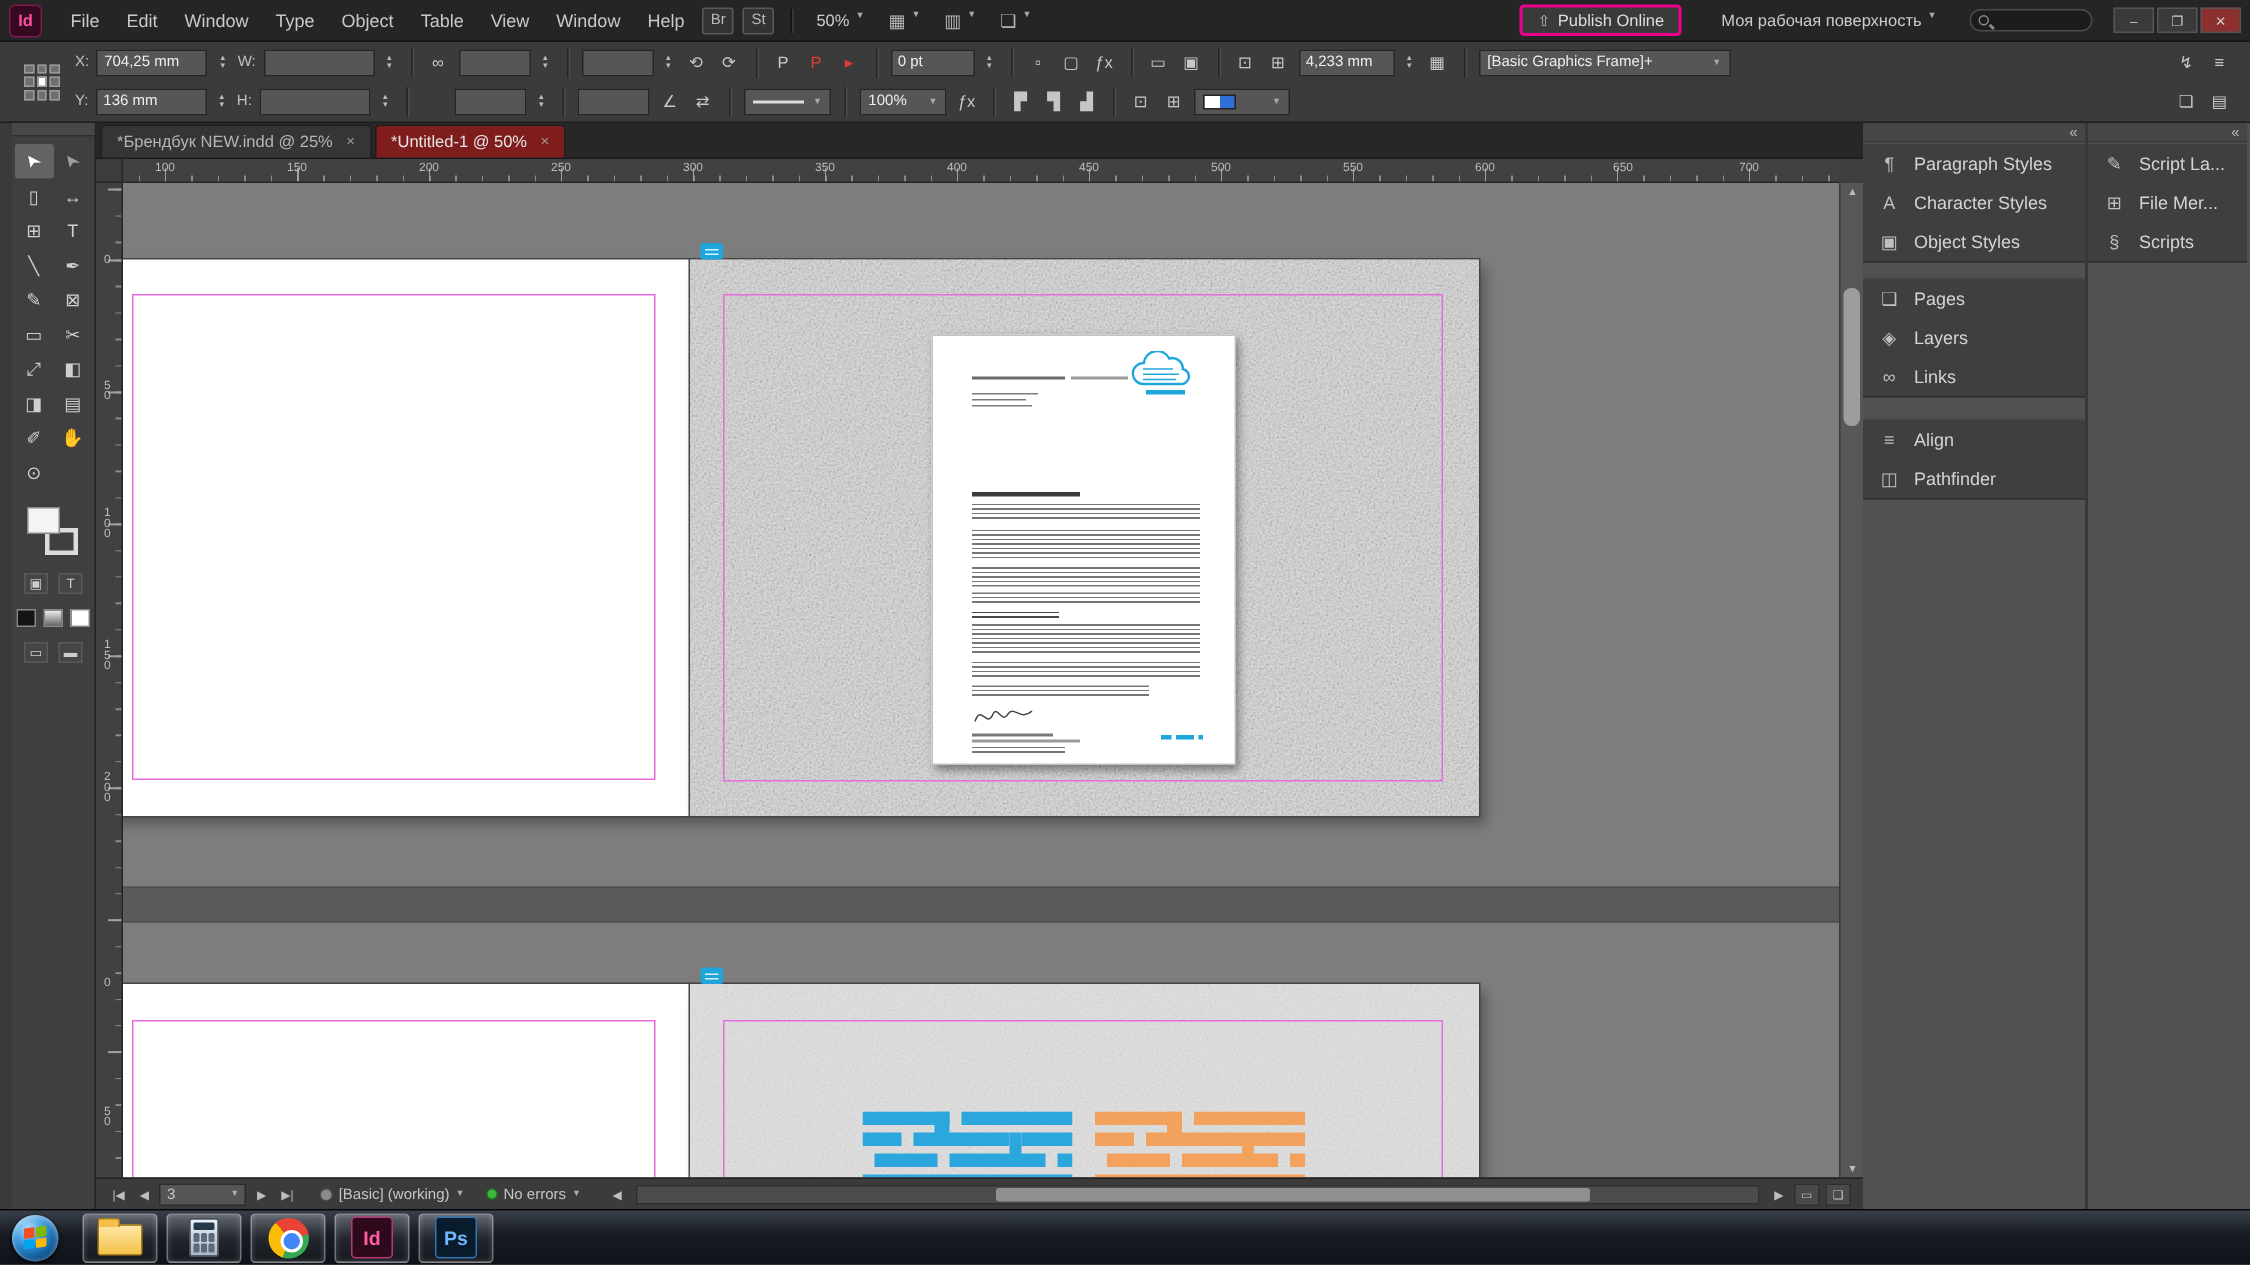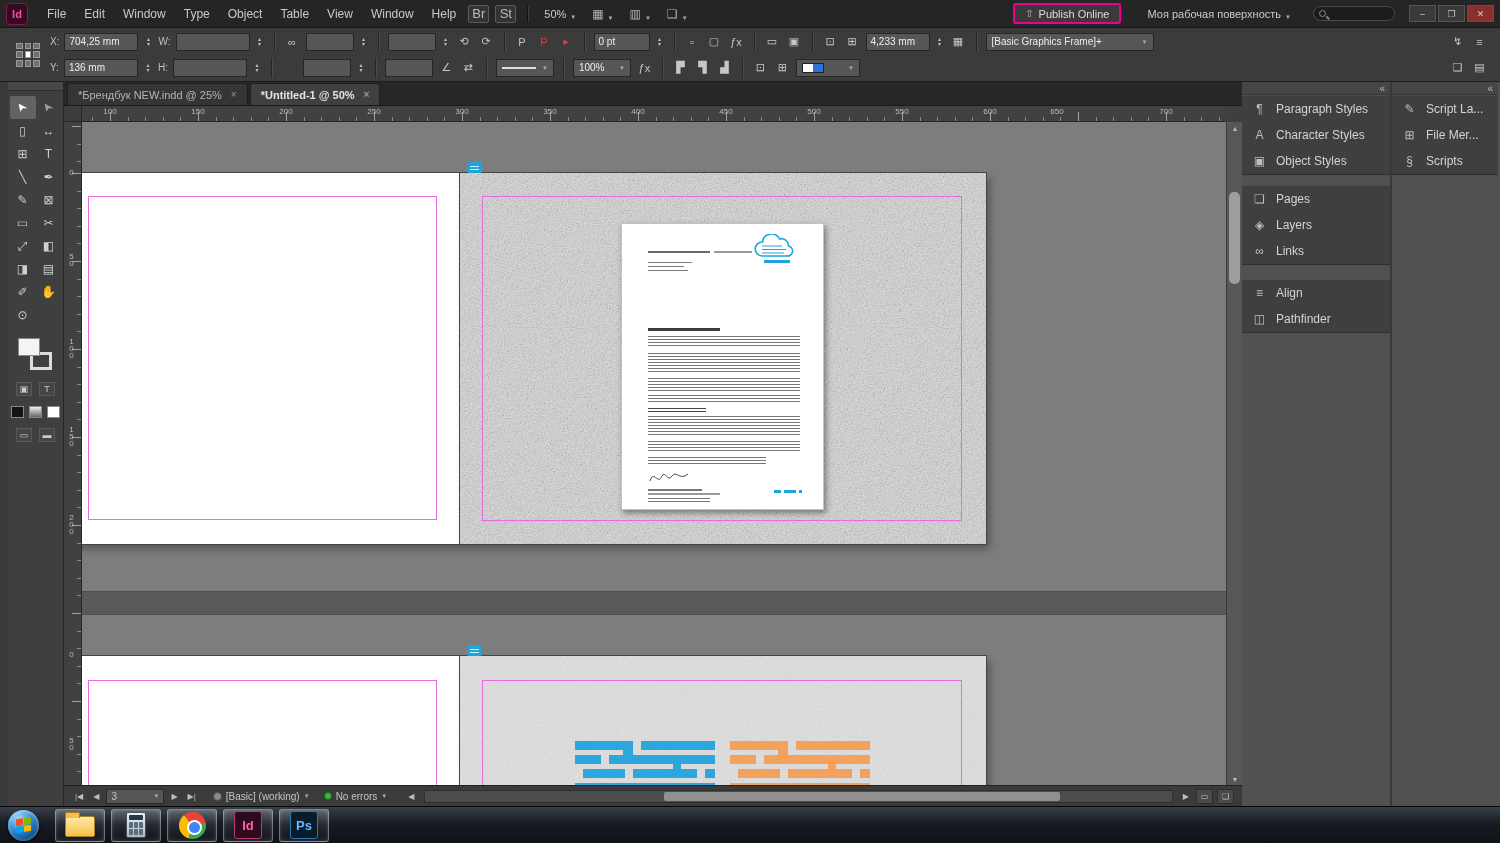--- a/index.html
+++ b/index.html
@@ -7,24 +7,24 @@
               font-family:"Liberation Sans", sans-serif; }
   #app { position:relative; width:1500px; height:843px; overflow:hidden; background:#3f3f3f; }
 
   
   #menubar { position:absolute; left:0; top:0; width:1500px; height:28px; background:#252525;
              border-bottom:1px solid #151515; display:flex; align-items:center; padding:0 6px; }
   .appbadge { width:22px; height:22px; background:#35091f; border:1px solid #7c1c50; border-radius:4px;
               color:#ff4fa3; font-weight:bold; font-size:11px; display:flex; align-items:center;
               justify-content:center; margin-right:10px; }
   .menu { padding:0 9px; font-size:12px; color:#c9c9c9; line-height:28px; cursor:default; }
-  .mbadge { width:21px; height:18px; border:1px solid #5a5a5a; background:#333; color:#bbb; font-size:13px;
+  .mbadge { width:21px; height:18px; border:1px solid #5a5a5a; background:#333; color:#bbb; font-size:10px;
             display:flex; align-items:center; justify-content:center; border-radius:2px; margin:0 3px; }
   .msep { width:1px; height:16px; background:#111; box-shadow:1px 0 0 #3c3c3c; margin:0 8px; }
-  .mdd { display:flex; align-items:flex-end; gap:4px; color:#ccc; font-size:11px; padding:0 8px; }
+  .mdd { display:flex; align-items:flex-start; gap:4px; color:#ccc; font-size:11px; padding:0 8px; }
   .caret { font-size:6px; color:#aaa; }
   .miconch { color:#b5b5b5; font-size:12px; }
   .publish { display:flex; align-items:center; gap:5px; height:21px; padding:0 10px; background:#3a3a3a;
              border:2px solid #ec008c; border-radius:3px; color:#ddd; font-size:11px; margin-left:auto; }
   .pubicon { color:#bbb; font-size:10px; }
   .wsp { margin-left:18px; }
   .search { width:82px; height:15px; background:#1c1c1c; border:1px solid #4a4a4a; border-radius:8px;
             display:flex; align-items:center; padding:0 5px; margin-left:14px; }
   .mag { width:7px; height:7px; border:1.5px solid #8a8a8a; border-radius:50%; position:relative; }
   .mag::after { content:""; position:absolute; left:6px; top:6px; width:4px; height:1.5px; background:#8a8a8a;
@@ -77,21 +77,21 @@
   .applyrow { display:flex; justify-content:center; gap:5px; margin-top:10px; }
   .ap { width:13px; height:12px; border:1px solid #888; }
   .ap1 { background:#141414; } .ap2 { background:linear-gradient(#eee,#666); } .ap3 { background:#fff; }
 
   
   #tabbar { position:absolute; left:64px; top:82px; width:1178px; height:24px; background:#272727;
             border-bottom:1px solid #1a1a1a; display:flex; align-items:flex-end; padding-left:3px; }
   .tab { height:22px; display:flex; align-items:center; gap:9px; padding:0 10px; font-size:11px;
          background:#353535; color:#b5b5b5; border:1px solid #1e1e1e; border-bottom:none;
          border-radius:3px 3px 0 0; margin-right:2px; }
-  .tab.active { background:#404040; color:#e4e4e4;font-weight:bold; }
+  .tab.active { background:#7f1d1d; color:#e4e4e4; }
   .tabx { color:#999; font-size:10px; }
 
   #rulercorner { position:absolute; left:64px; top:106px; width:18px; height:16px; background:#3c3c3c;
                  border-right:1px solid #282828; border-bottom:1px solid #282828; }
   #hruler { position:absolute; left:82px; top:106px; width:1144px; height:16px; background:#414141;
             border-bottom:1px solid #262626; overflow:hidden; }
   .hticks1 { position:absolute; bottom:0; left:0; right:0; height:4px;
              background:repeating-linear-gradient(90deg,#8b8b8b 0 1px,transparent 1px 17.6px);
              background-position-x:28px; }
   .hticks2 { position:absolute; bottom:0; left:0; right:0; height:9px;
@@ -456,21 +456,21 @@
     <span class="hlabel" style="left:116px">150</span>
     <span class="hlabel" style="left:204px">200</span>
     <span class="hlabel" style="left:292px">250</span>
     <span class="hlabel" style="left:380px">300</span>
     <span class="hlabel" style="left:468px">350</span>
     <span class="hlabel" style="left:556px">400</span>
     <span class="hlabel" style="left:644px">450</span>
     <span class="hlabel" style="left:732px">500</span>
     <span class="hlabel" style="left:820px">550</span>
     <span class="hlabel" style="left:908px">600</span>
-    <span class="hlabel" style="left:975px">650</span>
+    <span class="hlabel" style="left:1000px">650</span>
     <span class="hlabel" style="left:1084px">700</span>
   </div>
   <div id="vruler">
     <div class="vticks1"></div>
     <div class="vticks2"></div>
     <span class="vlabel" style="top:46px">0</span>
     <span class="vlabel" style="top:130px">50</span>
     <span class="vlabel" style="top:215px">100</span>
     <span class="vlabel" style="top:303px">150</span>
     <span class="vlabel" style="top:391px">200</span>

